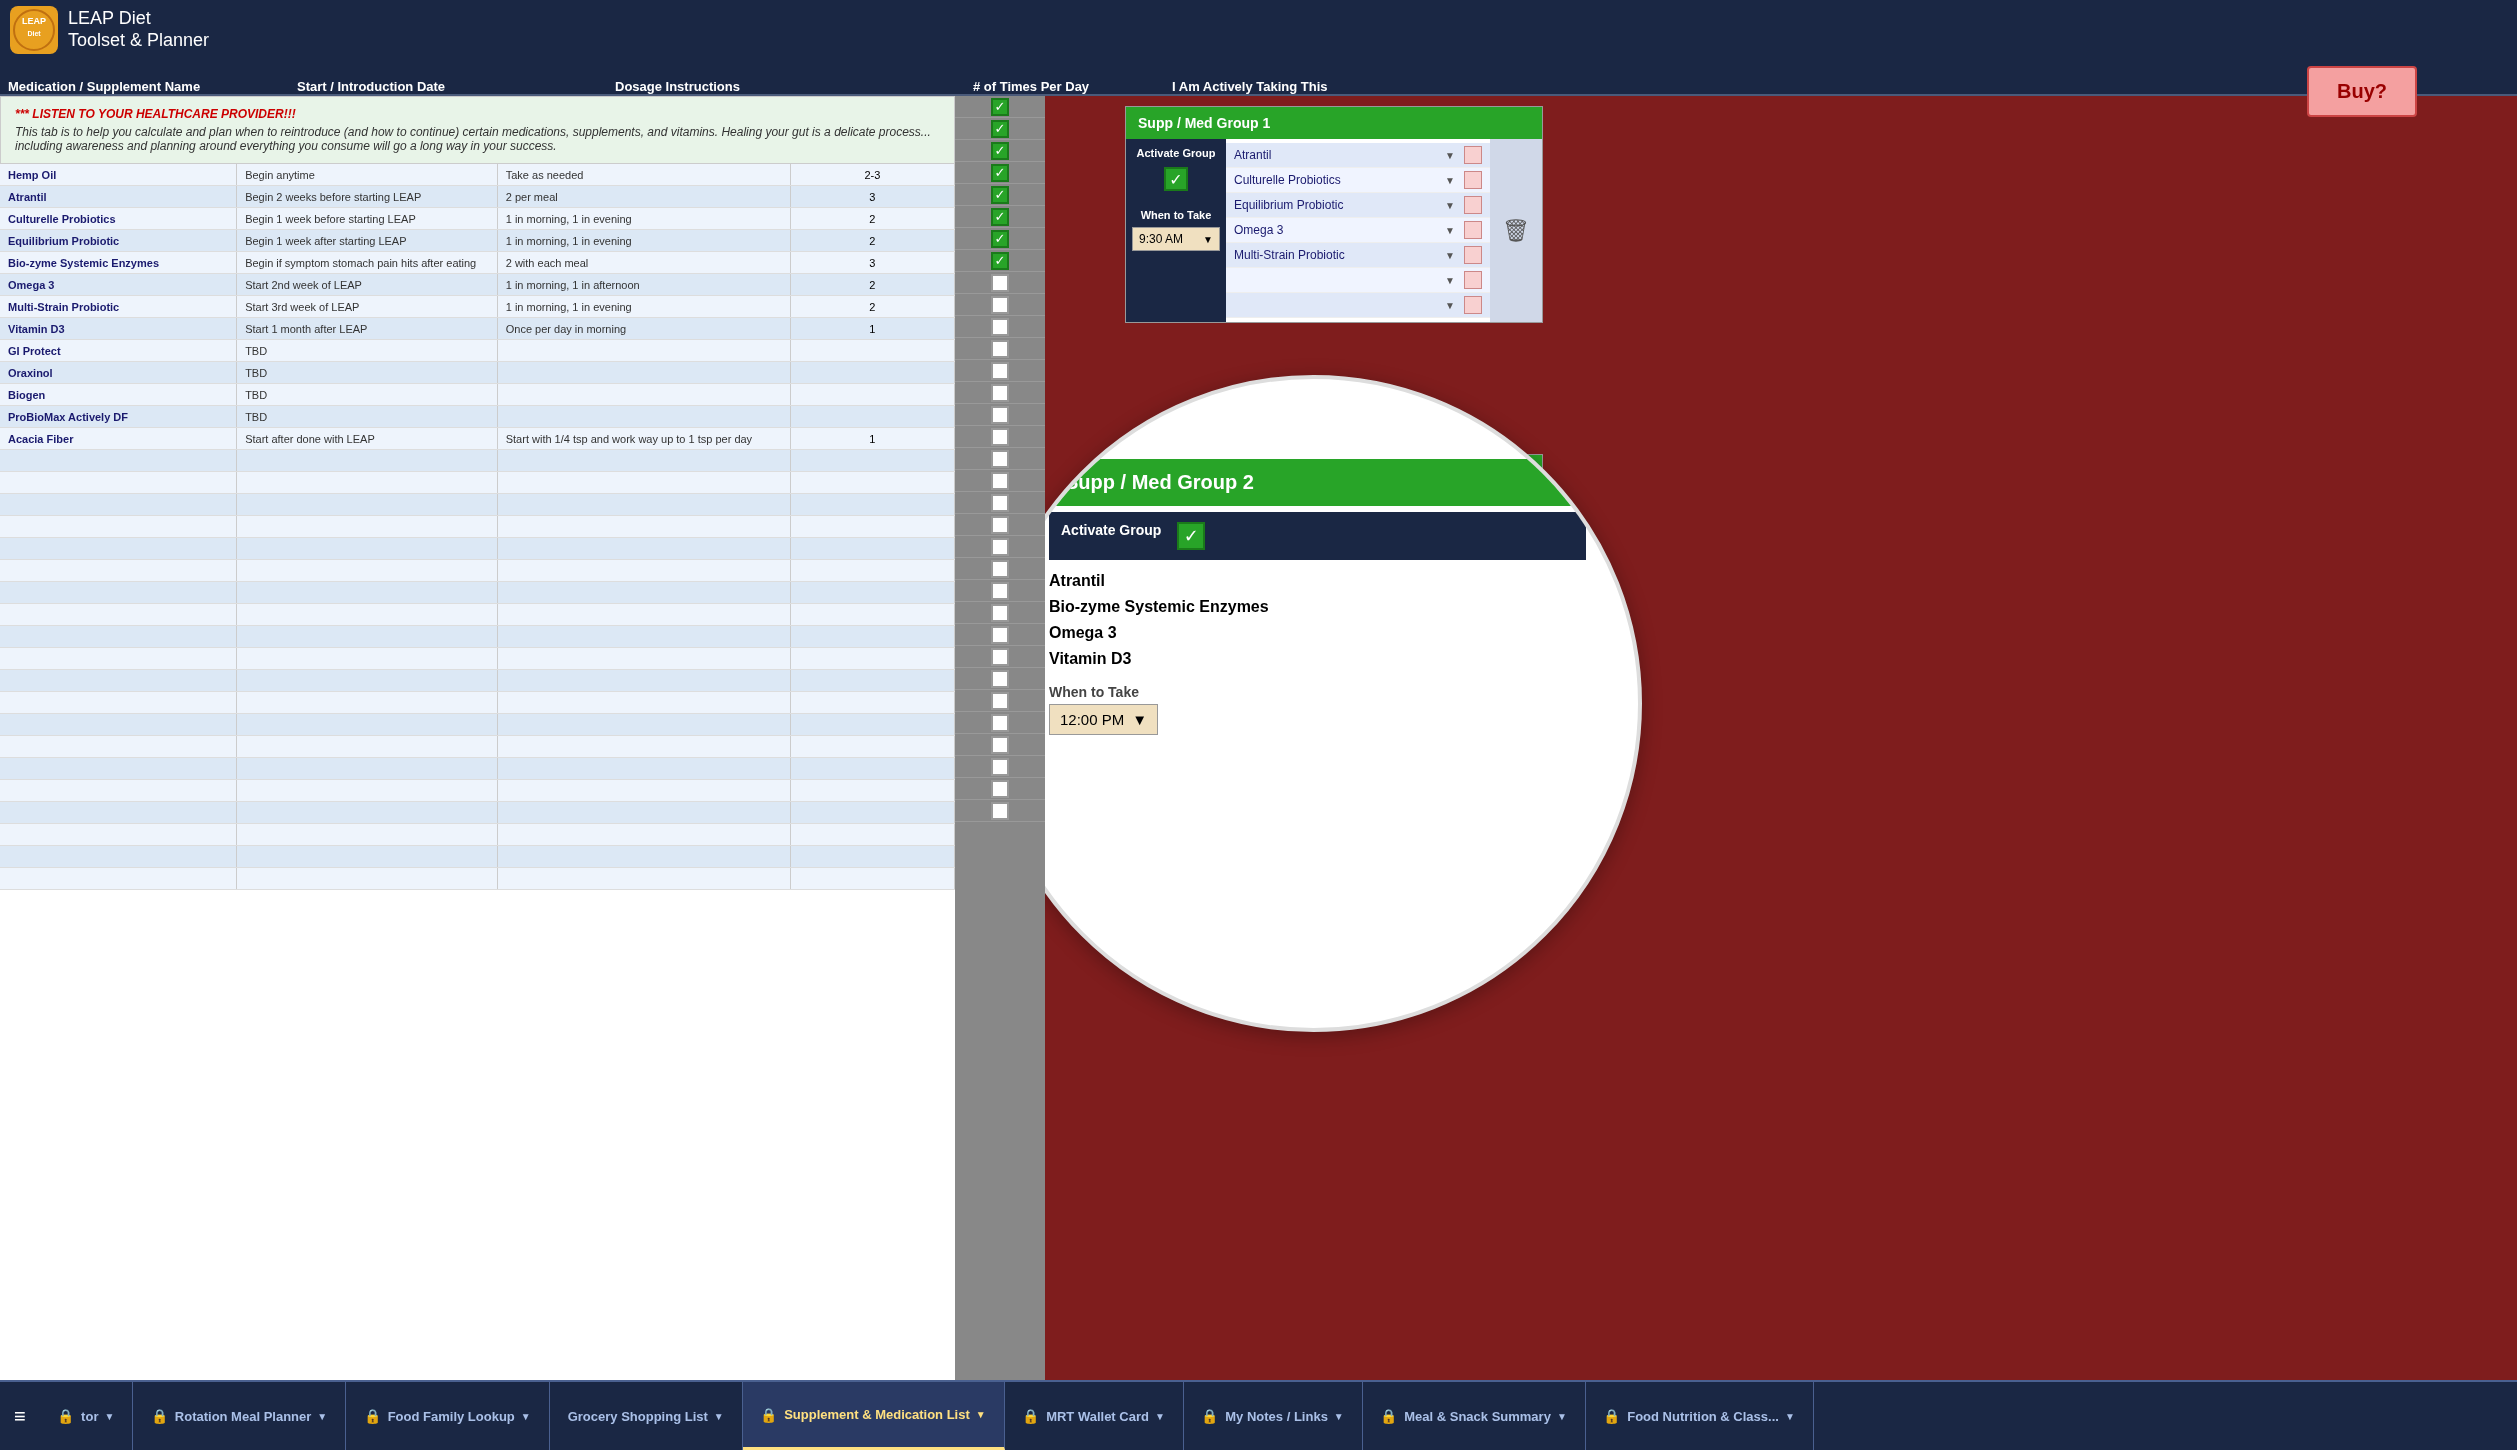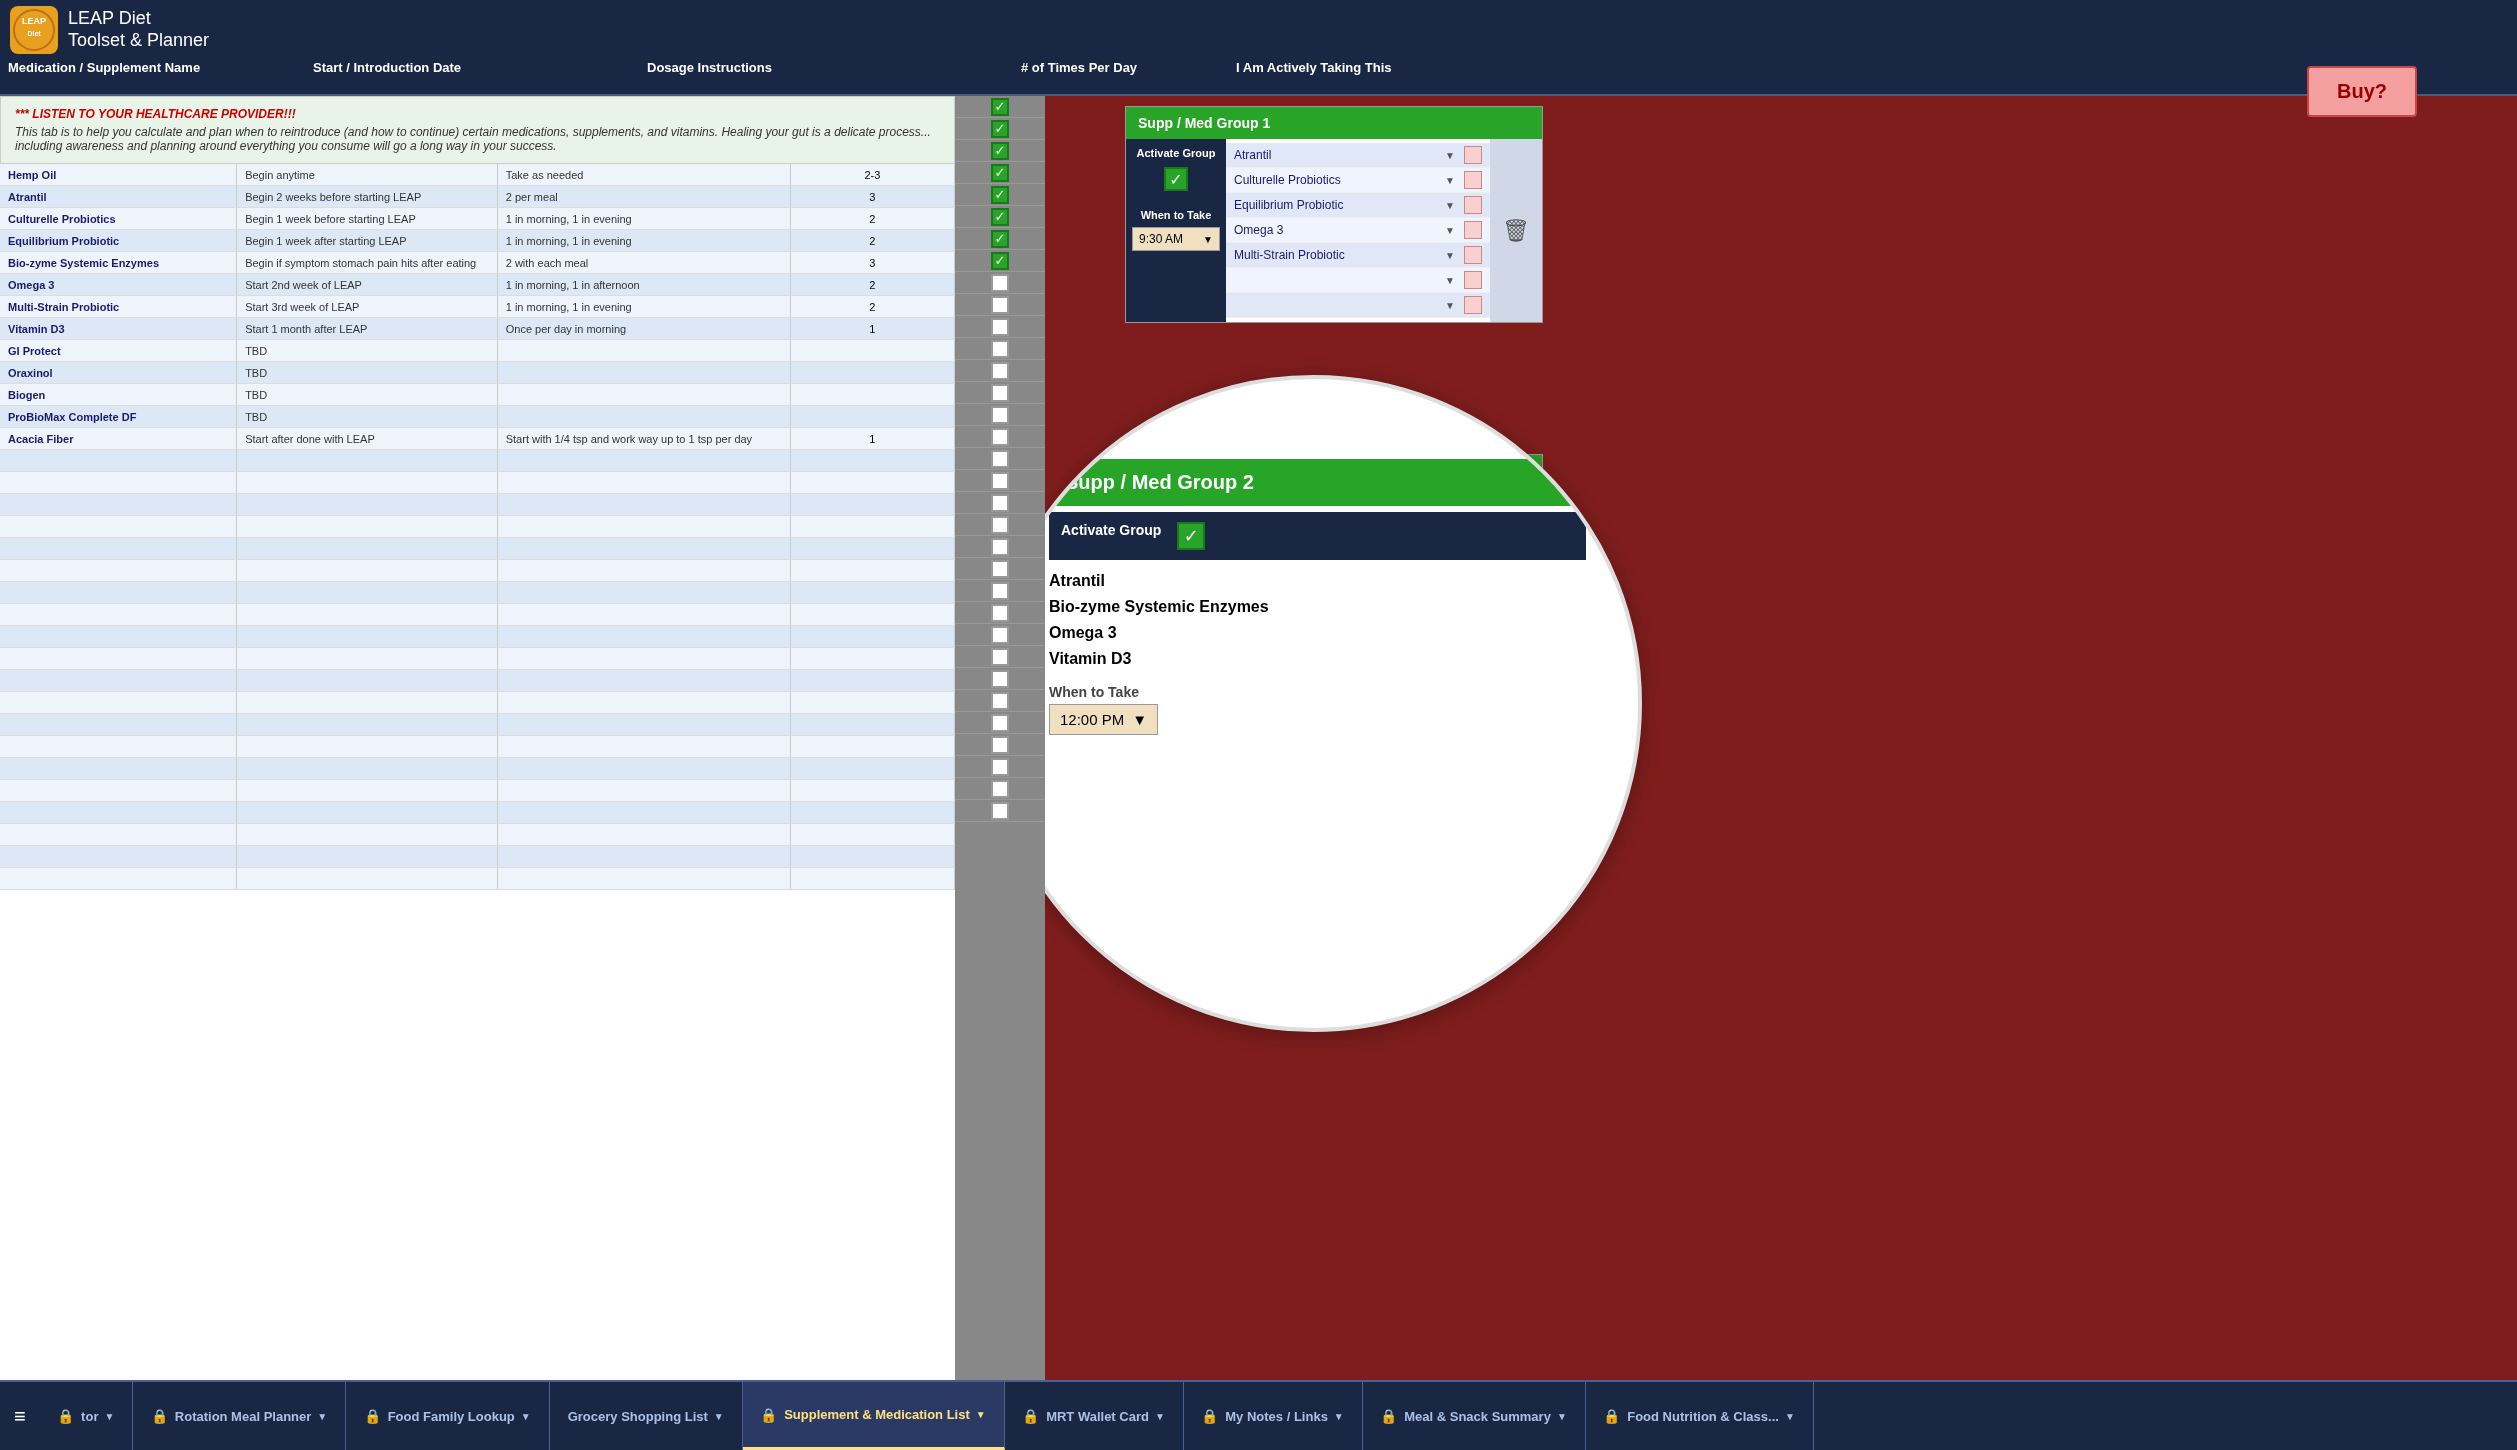--- a/index.html
+++ b/index.html
@@ -21,23 +21,22 @@
       display: flex; align-items: center; justify-content: center;
       font-size: 10px; color: white; font-weight: bold;
     }
     .app-title { color: white; font-size: 18px; font-weight: normal; line-height: 1.2; }
 
     
     .col-headers {
       background: #1a2744;
       display: flex;
       height: 36px;
-      align-items: flex-start;
+      align-items: flex-end;
       border-bottom: 2px solid #4a5a7a;
-      gap: 16px;
     }
     .col-headers .col {
       color: white;
       font-size: 13px;
       font-weight: bold;
       padding: 0 8px;
     }
     .col-med { width: 289px; }
     .col-start { width: 318px; }
     .col-dosage { width: 358px; }
@@ -396,21 +395,21 @@
     <div class="cell cell-dosage"></div>
     <div class="cell cell-times"></div>
   </div>
           <div class="data-row">
     <div class="cell cell-med">Biogen</div>
     <div class="cell cell-start">TBD</div>
     <div class="cell cell-dosage"></div>
     <div class="cell cell-times"></div>
   </div>
           <div class="data-row">
-    <div class="cell cell-med">ProBioMax Complete DF</div>
+    <div class="cell cell-med">ProBioMax Actively DF</div>
     <div class="cell cell-start">TBD</div>
     <div class="cell cell-dosage"></div>
     <div class="cell cell-times"></div>
   </div>
           <div class="data-row">
     <div class="cell cell-med">Acacia Fiber</div>
     <div class="cell cell-start">Start after done with LEAP</div>
     <div class="cell cell-dosage">Start with 1/4 tsp and work way up to 1 tsp per day</div>
     <div class="cell cell-times">1</div>
   </div>

